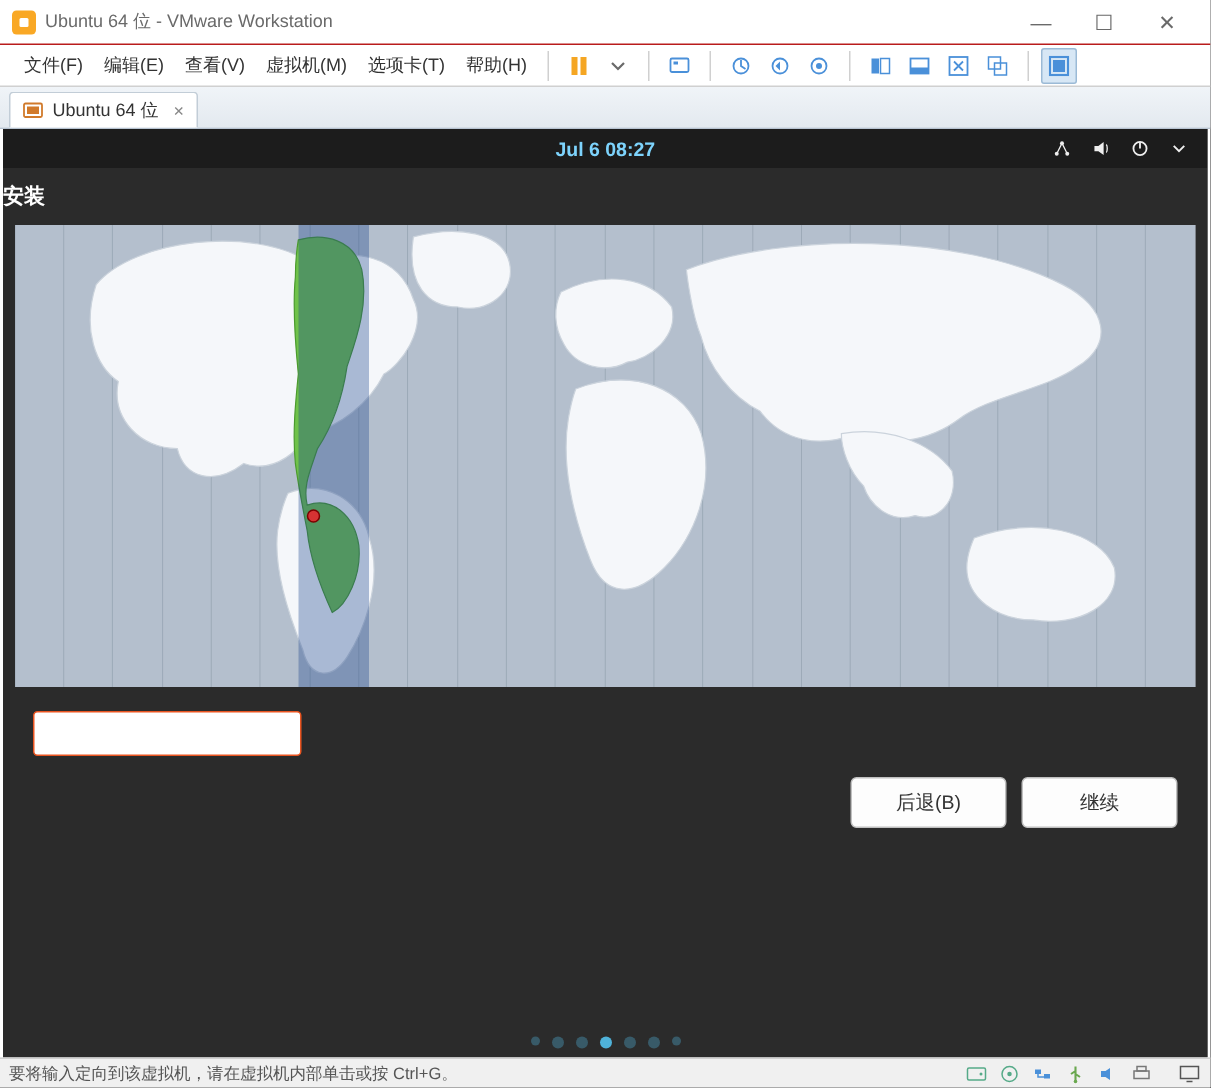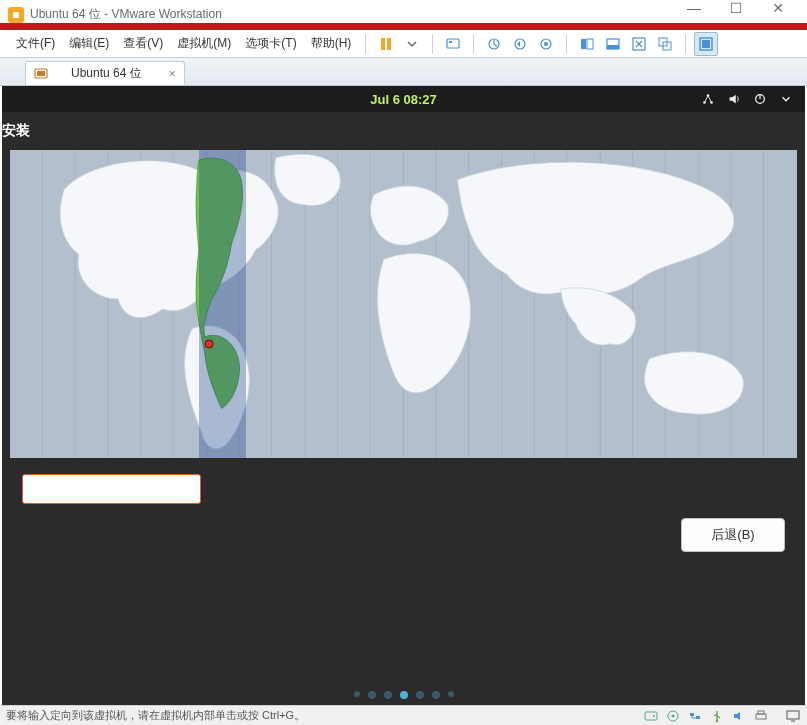--- a/index.html
+++ b/index.html
@@ -1,40 +1,40 @@
 <!DOCTYPE html>
 <html><head>
 <meta charset="utf-8">
 <style>
 * { margin: 0; padding: 0; box-sizing: border-box; font-family: "Microsoft YaHei", "Segoe UI", sans-serif; }
 body { width: 807px; height: 725px; background: #fff; overflow: hidden; position: relative; }
 
 
-.titlebar { height: 30px; background: #fff; display: flex; align-items: flex-end; padding: 0 8px; border-bottom: 7px solid #b91c1c; }
+.titlebar { height: 30px; background: #fff; display: flex; align-items: center; padding: 0 8px; border-bottom: 1px solid #b91c1c; }
 .titlebar .app-icon { width: 16px; height: 16px; background: #f9a825; border-radius: 3px; margin-right: 6px; display: flex; align-items: center; justify-content: center; }
 .titlebar .app-icon svg { width: 10px; height: 10px; }
 .titlebar .title { color: #6a6a6a; font-size: 12px; flex: 1; }
 .titlebar .win-controls { display: flex; gap: 0; }
 .titlebar .win-btn { width: 42px; height: 30px; display: flex; align-items: center; justify-content: center; color: #6a6a6a; font-size: 14px; cursor: pointer; }
 
 .menubar { height: 28px; background: #fff; display: flex; align-items: center; padding: 0 10px; border-bottom: 1px solid #d0d0d0; gap: 2px; }
 .menubar .menu-item { font-size: 12px; color: #333; padding: 4px 6px; cursor: pointer; }
 .menubar .sep { width: 1px; height: 20px; background: #d0d0d0; margin: 0 6px; }
 .menubar .tb-btn { width: 24px; height: 24px; display: flex; align-items: center; justify-content: center; cursor: pointer; border-radius: 2px; }
 .menubar .tb-btn svg { width: 16px; height: 16px; }
 
 .tabbar { height: 28px; background: linear-gradient(#f0f4f8, #e3e9ef); display: flex; align-items: flex-end; padding: 0 6px; border-bottom: 1px solid #b7c3d1; }
-.tab { height: 24px; background: #fff; border: 1px solid #c2cdd7; border-bottom: none; border-radius: 3px 3px 0 0; display: flex; align-items: center; padding: 0 8px; gap: 23px; font-size: 12px; color: #333; margin-left: 19px; }
+.tab { height: 24px; background: #fff; border: 1px solid #c2cdd7; border-bottom: none; border-radius: 3px 3px 0 0; display: flex; align-items: center; padding: 0 8px; gap: 6px; font-size: 12px; color: #333; }
 .tab .tab-icon { width: 14px; height: 14px; }
 .tab .close { font-size: 12px; color: #888; cursor: pointer; margin-left: 4px; }
 
 
 .vm-area { background: #000; position: absolute; top: 86px; left: 2px; right: 2px; bottom: 20px; overflow: hidden; }
 
-.ubuntu-topbar { height: 26px; background: #1c1c1c; color: #bef264; display: flex; align-items: center; justify-content: center; position: relative; font-size: 13px; font-weight: 600; }
+.ubuntu-topbar { height: 26px; background: #1c1c1c; color: #7dd3fc; display: flex; align-items: center; justify-content: center; position: relative; font-size: 13px; font-weight: 600; }
 .ubuntu-topbar .tray { position: absolute; right: 12px; display: flex; gap: 12px; align-items: center; }
 .ubuntu-topbar .tray svg { width: 14px; height: 14px; fill: #eee; }
 
 .installer { position: absolute; top: 26px; left: 0; right: 0; bottom: 0; background: #2b2b2b; color: #fff; }
 .installer-title { text-align: left; font-size: 14px; font-weight: 600; padding: 10px 0; }
 .question { font-size: 24px; font-weight: 400; padding: 10px 20px 16px; }
 
 .map-wrap { margin: 0 8px; height: 308px; background: #c0c9d4; position: relative; overflow: hidden; }
 .map-wrap svg { width: 100%; height: 100%; display: block; }
 .map-wrap .tz-band { position: absolute; top: 0; bottom: 0; left: 24%; width: 6%; background: rgba(30,70,140,0.35); pointer-events: none; }
@@ -245,20 +245,21 @@
           <path d="M192 10 C210 5,230 10,235 30 C240 55,230 80,225 95 C222 115,215 135,205 150 C200 165,195 175,198 188 C215 182,230 195,233 215 C235 235,225 255,215 260 C208 245,200 225,198 205 C195 190,192 175,190 160 C188 140,190 120,192 100 C190 80,188 55,190 35 C190 22,192 10,192 10 Z"></path>
         </g>
       </svg>
       <div class="pin"></div>
     </div>
 
     <input class="location-input" type="text" value="" style="">
 
     <div class="nav-buttons">
       <button>后退(B)</button>
+      <button>继续</button>
     </div>
 
     <div class="page-dots">
       <div class="dot tiny"></div>
       <div class="dot"></div>
       <div class="dot"></div>
       <div class="dot active"></div>
       <div class="dot"></div>
       <div class="dot"></div>
       <div class="dot tiny"></div>

